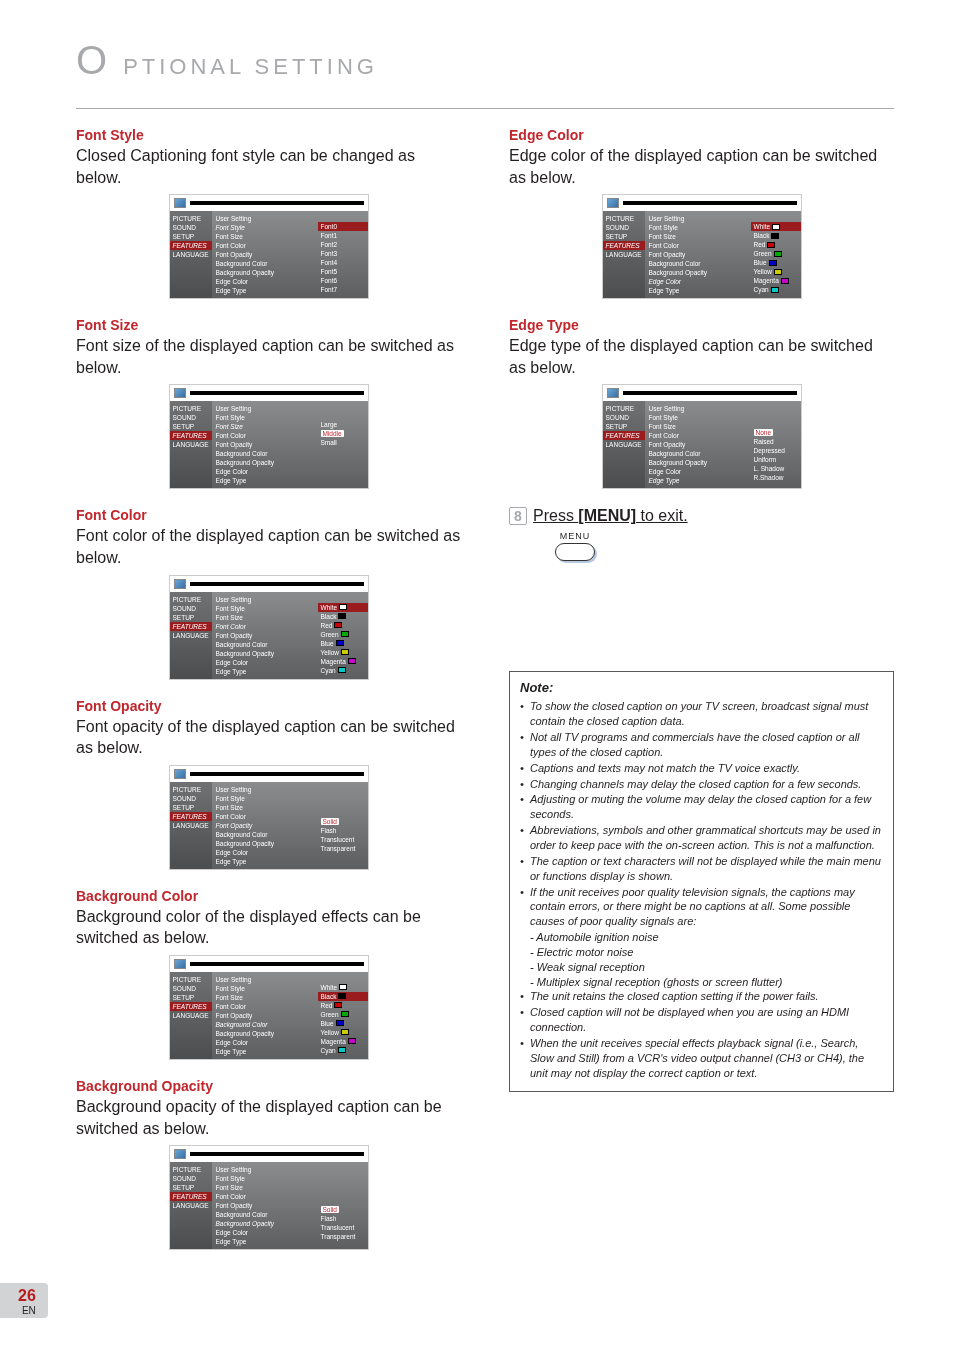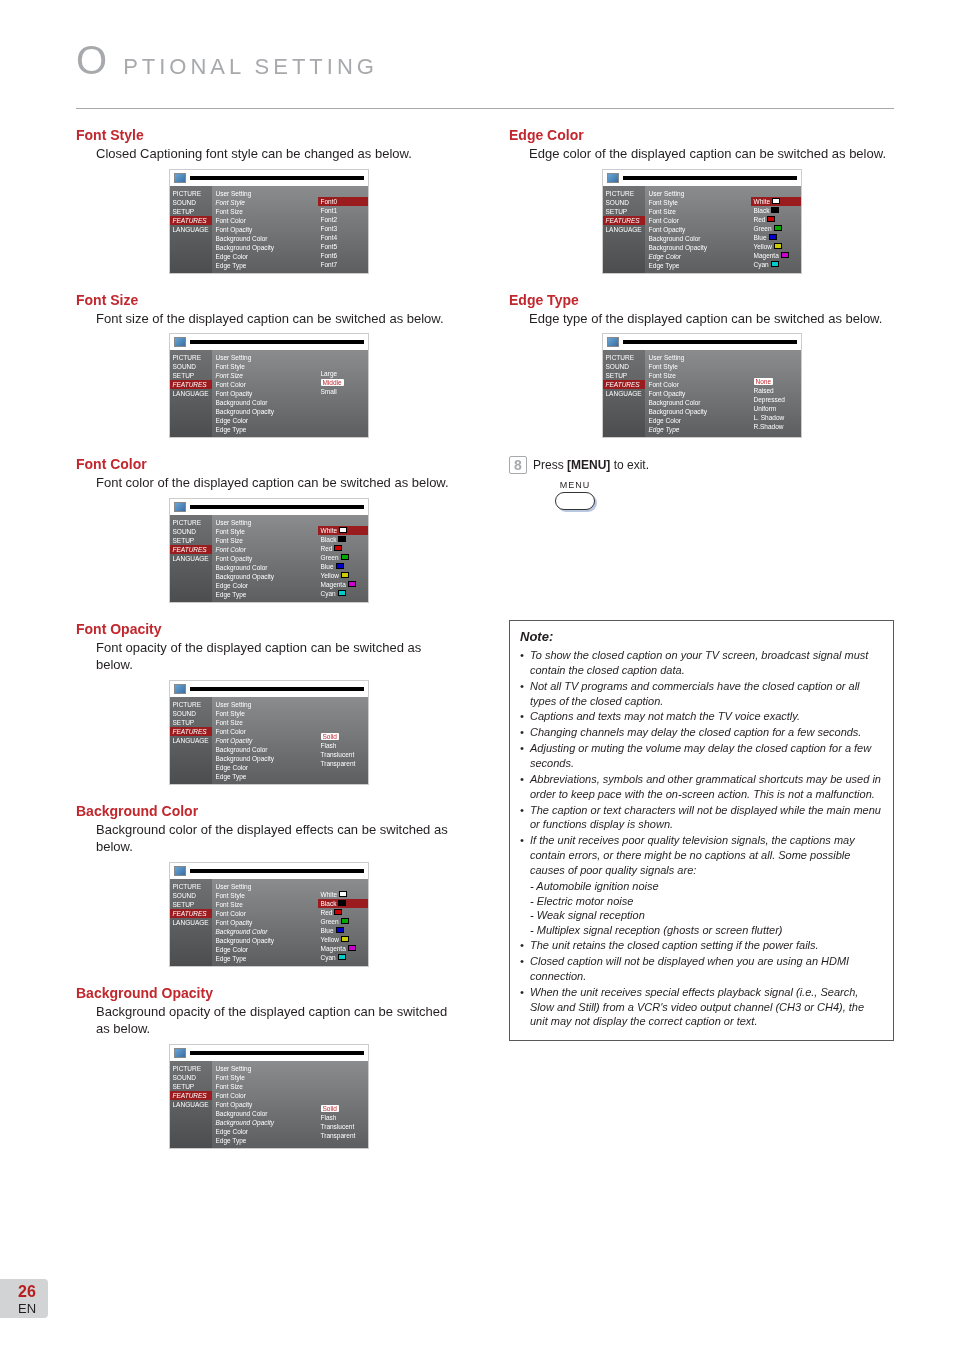--- a/index.html
+++ b/index.html
@@ -48,24 +48,23 @@
   .section {
     margin-bottom: 18px;
   }
   .sec-title {
     color: #c1272d;
     font-weight: bold;
     font-size: 14px;
     margin-bottom: 2px;
   }
   .sec-desc {
-    font-size: 13px;
+    font-size: 16px;
     line-height: 1.35;
     margin-bottom: 4px;
-    margin-left: 20px;
   }
   .menu-shot {
     width: 200px;
     margin: 6px auto 14px auto;
     background: #fff;
     border: 1px solid #ccc;
   }
   .ms-top {
     height: 16px;
     display: flex;
@@ -140,21 +139,21 @@
     width: 18px; height: 18px;
     border: 1px solid #a7a9ac;
     color: #a7a9ac;
     font-weight: bold;
     font-size: 14px;
     display: flex;
     align-items: center;
     justify-content: center;
     border-radius: 2px;
   }
-  .step-text { font-size: 12px; }
+  .step-text { font-size: 16px; text-decoration: underline; }
   .step-text b { font-weight: bold; }
   .menu-btn {
     width: 56px;
     margin: 4px 0 0 38px;
     text-align: center;
   }
   .menu-btn .lbl {
     font-size: 9px;
     letter-spacing: 1px;
     margin-bottom: 2px;
@@ -209,21 +208,21 @@
     padding: 4px 12px 2px 18px;
     border-top-right-radius: 4px;
     border-bottom-right-radius: 4px;
   }
   .page-num {
     font-weight: bold;
     font-size: 16px;
     color: #b91c1c;
   }
   .page-lang {
-    font-size: 13px;
+    font-size: 10px;
     color: #231f20;
     text-align: right;
   }
 </style>
 </head>
 <body>
 
 <div class="page-header">
   <span class="big-o">O</span>
   <span class="header-rest">PTIONAL  SETTING</span>

